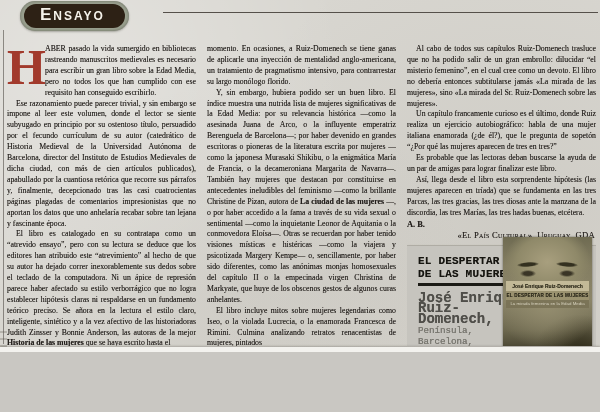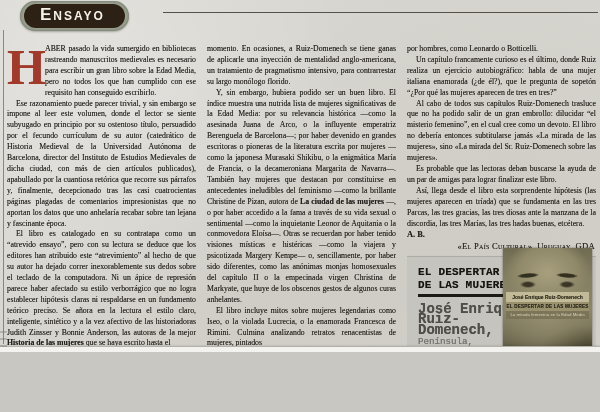--- a/index.html
+++ b/index.html
@@ -106,23 +106,22 @@
       <p class="indent"><span>El libro es catalogado en su contratapa como un “atrevido ensayo”, pero con su lectura se deduce que los editores han atribuido este “atrevimiento” al hecho de que su autor ha dejado correr inexorablemente sus dedos sobre el teclado de la computadora. Ni un ápice de represión parece haber afectado su estilo verborrágico que no logra establecer hipótesis claras ni respaldarse en un fundamento teórico preciso. Se añora en la lectura el estilo claro, inteligente, sintético y a la vez afectivo de las historiadoras Judith Zinsser y Bonnie Anderson, las autoras de la mejor </span><b>Historia de las mujeres</b><span> que se haya escrito hasta el</span></p>
     </div>
 
     <div class="col">
       <p>momento. En ocasiones, a Ruiz-Domenech se tiene ganas de aplicarle una inyección de mentalidad anglo-americana, un tratamiento de pragmatismo intensivo, para contrarrestar su largo monólogo florido.</p>
       <p class="indent"><span>Y, sin embargo, hubiera podido ser un buen libro. El índice muestra una nutrida lista de mujeres significativas de la Edad Media: por su relevancia histórica —como la asesinada Juana de Arco, o la influyente emperatriz Berenguela de Barcelona—; por haber devenido en grandes escritoras o pioneras de la literatura escrita por mujeres —como la japonesa Murasaki Shikibu, o la enigmática María de Francia, o la decameroniana Margarita de Navarra—. También hay mujeres que destacan por constituirse en antecedentes ineludibles del feminismo —como la brillante Christine de Pizan, autora de </span><b>La ciudad de las mujeres</b><span> —, o por haber accedido a la fama a través de su vida sexual o sentimental —como la inquietante Leonor de Aquitania o la conmovedora Eloísa—. Otras se recuerdan por haber tenido visiones místicas e histéricas —como la viajera y psicotizada Margery Kempe— o, sencillamente, por haber sido diferentes, como las anónimas monjas homosexuales del capítulo II o la empecinada virgen Christina de Markyate, que huye de los obscenos gestos de algunos curas anhelantes.</span></p>
       <p class="indent">El libro incluye mitos sobre mujeres legendarias como Iseo, o la violada Lucrecia, o la enamorada Francesca de Rimini. Culmina analizando retratos renacentistas de mujeres, pintados</p>
     </div>
 
     <div class="col">
-      <p>por hombres, como Leonardo o Botticelli.</p>
+      <p class="indent">Al cabo de todos sus capítulos Ruiz-Domenech trasluce que no ha podido salir de un gran embrollo: dilucidar “el misterio femenino”, en el cual cree como un devoto. El libro no debería entonces subtitularse jamás «La mirada de las mujeres», sino «La mirada del Sr. Ruiz-Domenech sobre las mujeres».</p>
       <p class="indent">Un capítulo francamente curioso es el último, donde Ruiz realiza un ejercicio autobiográfico: habla de una mujer italiana enamorada (¿de él?), que le pregunta de sopetón “¿Por qué las mujeres aparecen de tres en tres?”</p>
-      <p class="indent">Al cabo de todos sus capítulos Ruiz-Domenech trasluce que no ha podido salir de un gran embrollo: dilucidar “el misterio femenino”, en el cual cree como un devoto. El libro no debería entonces subtitularse jamás «La mirada de las mujeres», sino «La mirada del Sr. Ruiz-Domenech sobre las mujeres».</p>
       <p class="indent">Es probable que las lectoras deban buscarse la ayuda de un par de amigas para lograr finalizar este libro.</p>
       <p class="indent">Así, llega desde el libro esta sorprendente hipótesis (las mujeres aparecen en tríada) que se fundamenta en las tres Parcas, las tres gracias, las tres diosas ante la manzana de la discordia, las tres Marías, las tres hadas buenas, etcétera.</p>
       <div class="byline">A. B.</div>
       <div class="source">«El País Cultural», Uruguay, GDA</div>
 
       <div class="review-box">
         <div class="box-text">
           <div class="box-title">
             <div>EL DESPERTAR</div>
             <div>DE LAS MUJERES</div>

